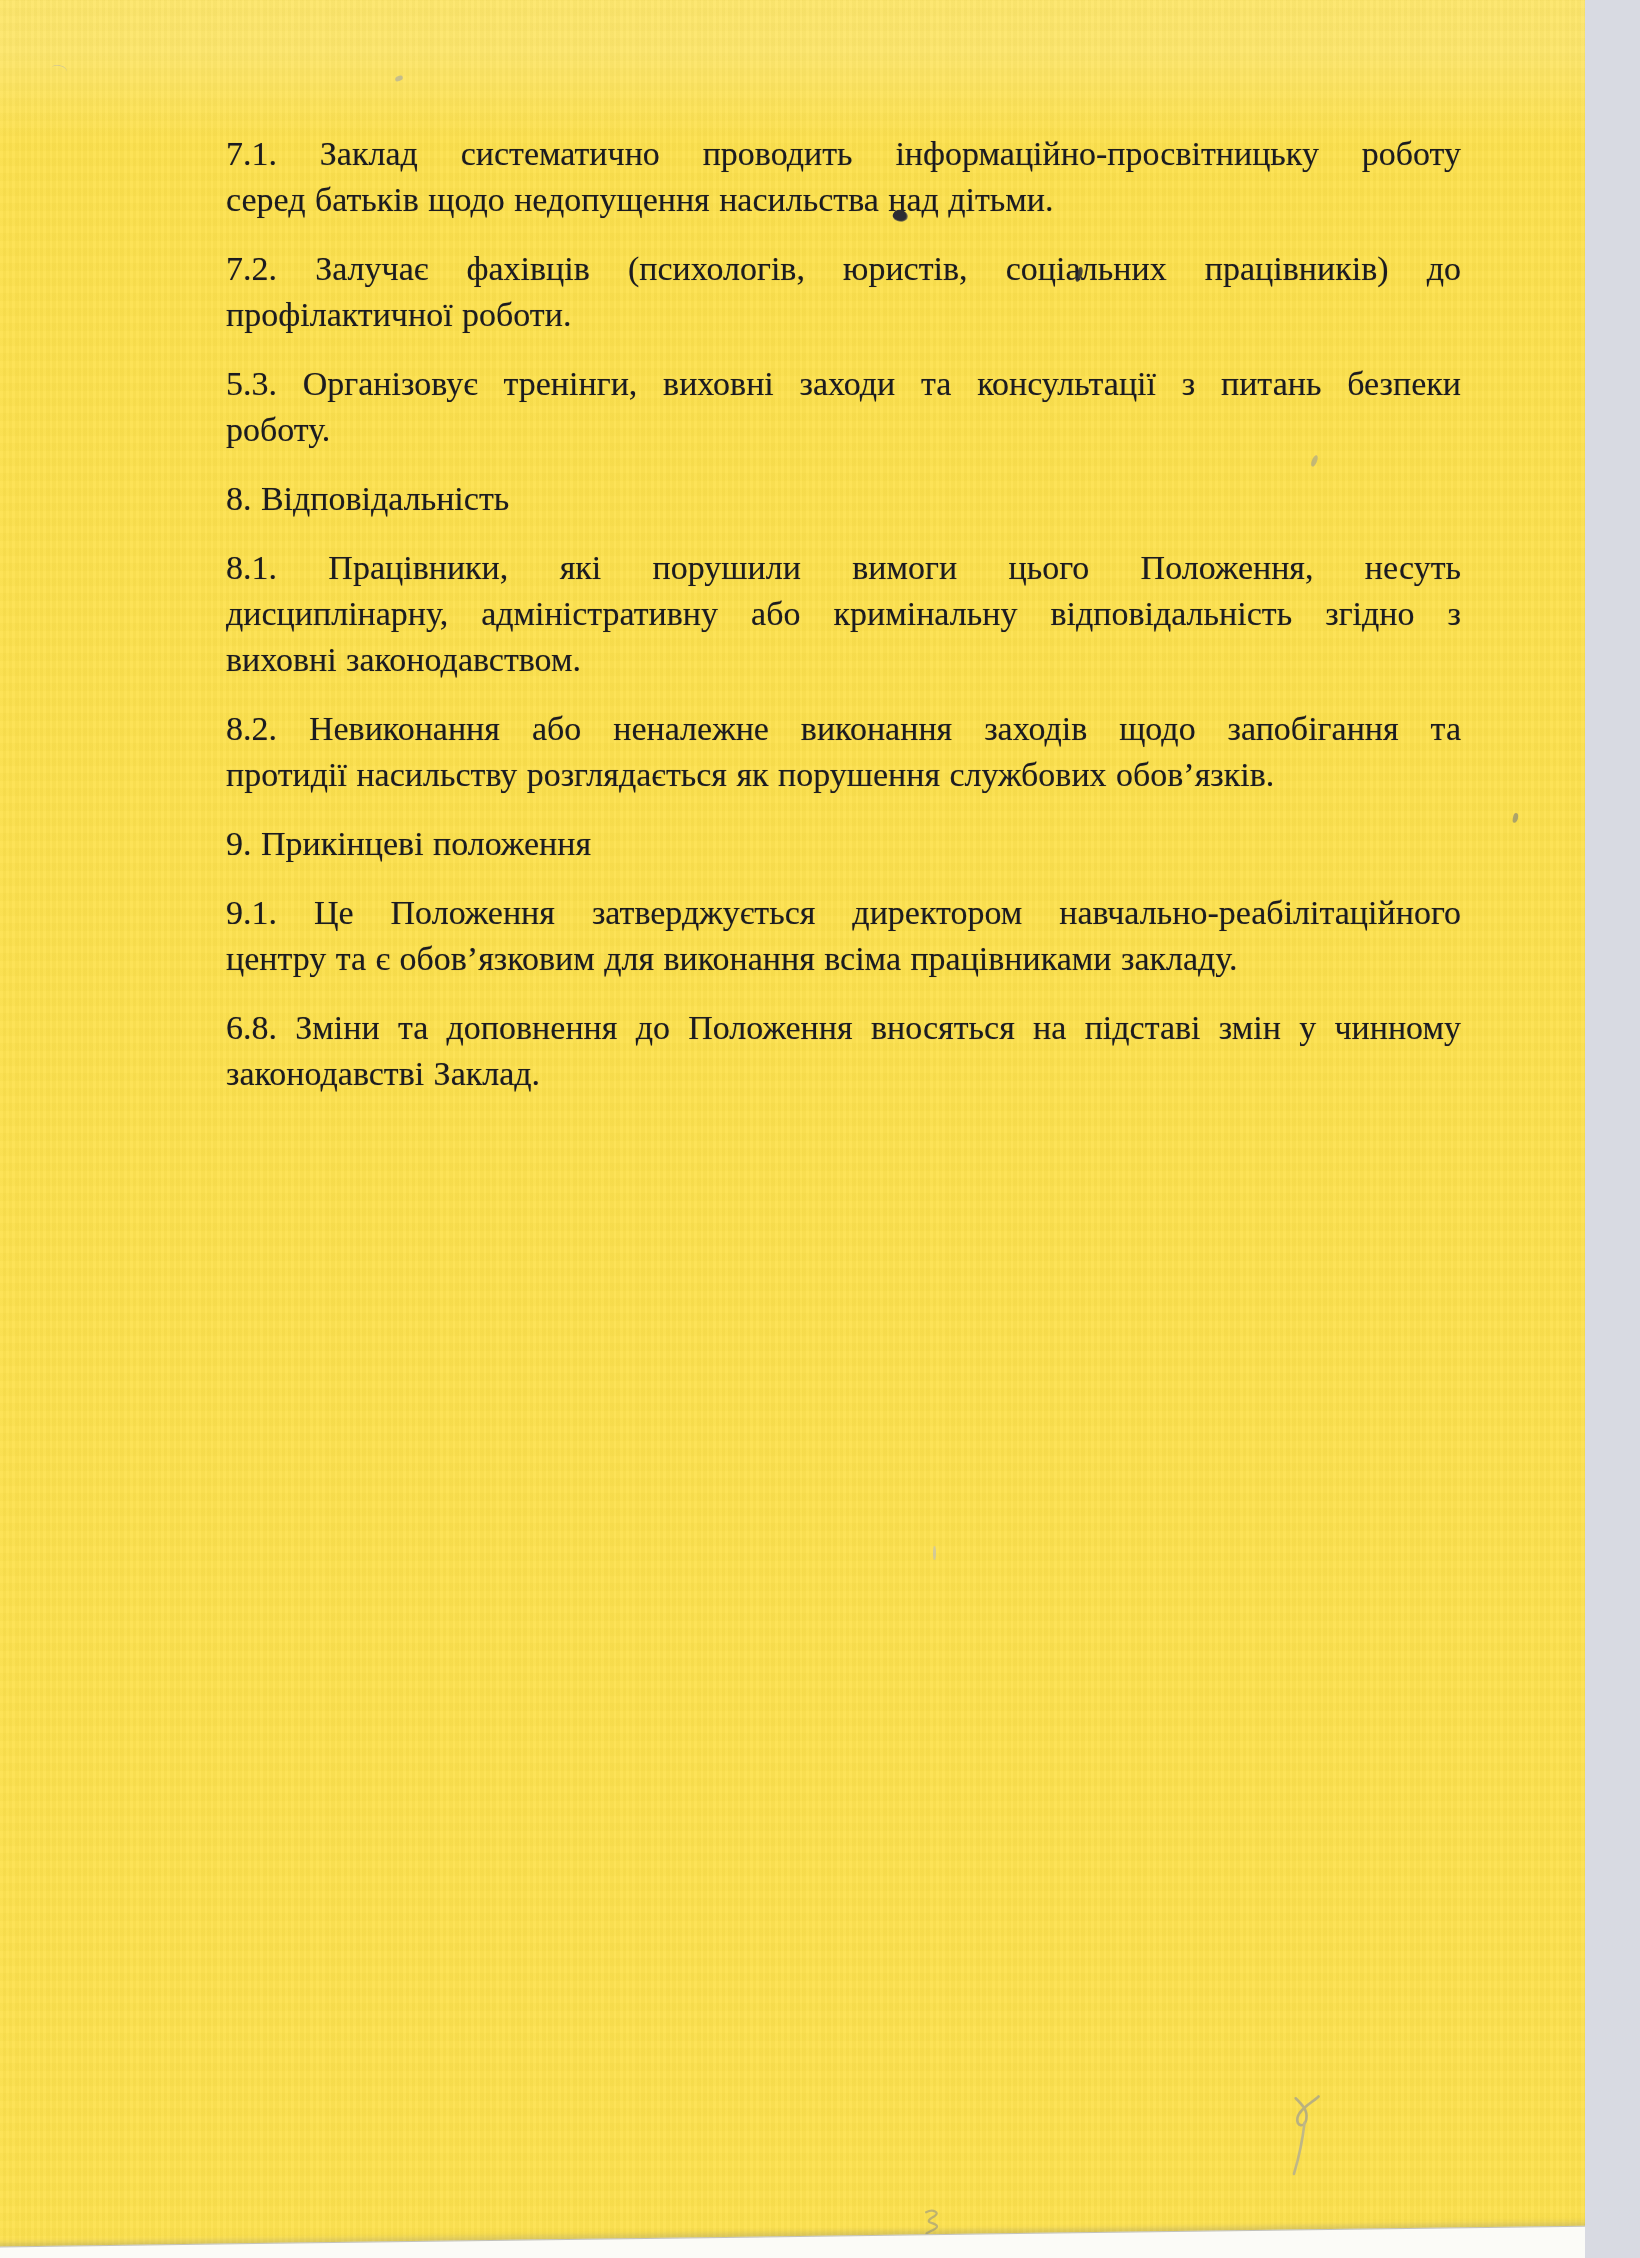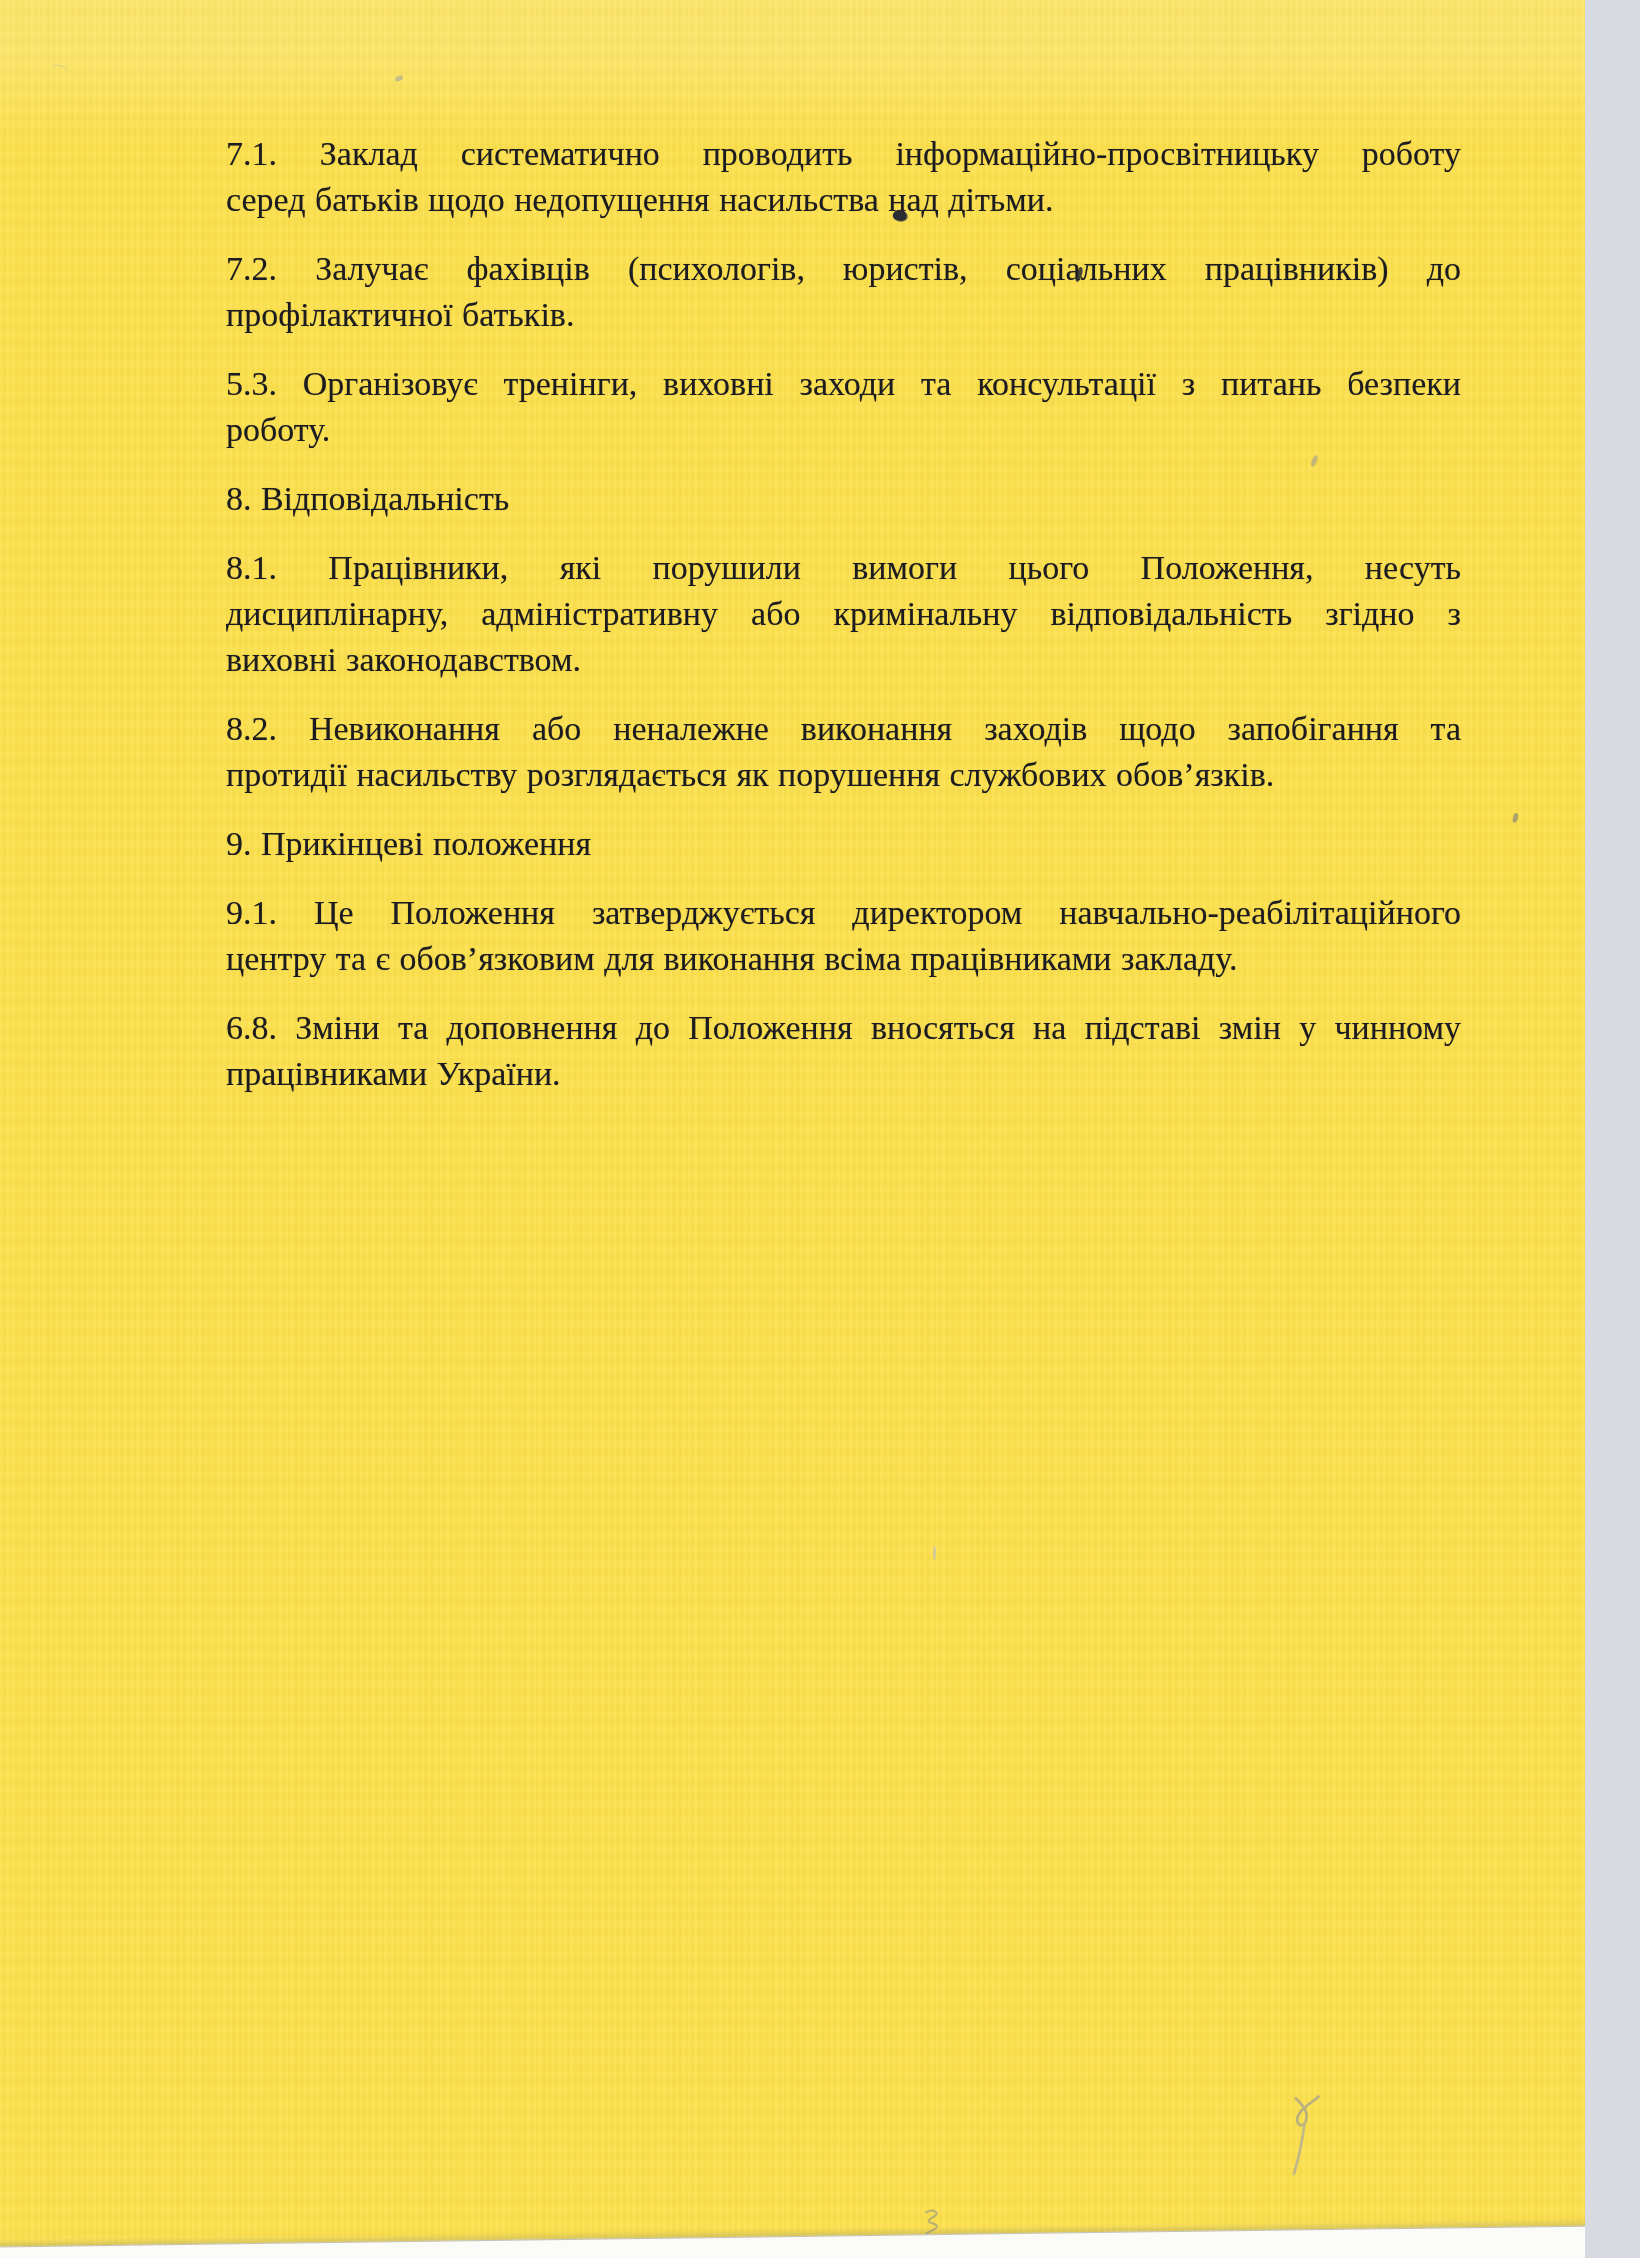--- a/index.html
+++ b/index.html
@@ -96,21 +96,21 @@
 
 <div class="page">
 
   <div class="text-block" id="text-block">
       <div class="paragraph">
         <div class="line">7.1. Заклад систематично проводить інформаційно-просвітницьку роботу</div>
         <div class="line last">серед батьків щодо недопущення насильства над дітьми.</div>
       </div>
       <div class="paragraph">
         <div class="line">7.2. Залучає фахівців (психологів, юристів, соціальних працівників) до</div>
-        <div class="line last">профілактичної батьків.</div>
+        <div class="line last">профілактичної роботи.</div>
       </div>
       <div class="paragraph">
         <div class="line">5.3. Організовує тренінги, виховні заходи та консультації з питань безпеки</div>
         <div class="line last">роботу.</div>
       </div>
       <div class="paragraph">
         <div class="line last">8. Відповідальність</div>
       </div>
       <div class="paragraph">
         <div class="line">8.1. Працівники, які порушили вимоги цього Положення, несуть</div>
@@ -123,21 +123,21 @@
       </div>
       <div class="paragraph">
         <div class="line last">9. Прикінцеві положення</div>
       </div>
       <div class="paragraph">
         <div class="line">9.1. Це Положення затверджується директором навчально-реабілітаційного</div>
         <div class="line last">центру та є обов’язковим для виконання всіма працівниками закладу.</div>
       </div>
       <div class="paragraph">
         <div class="line">6.8. Зміни та доповнення до Положення вносяться на підставі змін у чинному</div>
-        <div class="line last">працівниками України.</div>
+        <div class="line last">законодавстві Заклад.</div>
       </div>
     </div>
 
   <span class="artifact dust-speck-top"></span>
   <span class="artifact top-left-curl"></span>
   <span class="artifact ink-speck"></span>
   <span class="artifact stray-comma"></span>
   <span class="artifact faint-tick"></span>
   <span class="artifact margin-speck"></span>
   <span class="artifact mid-fiber"></span>

